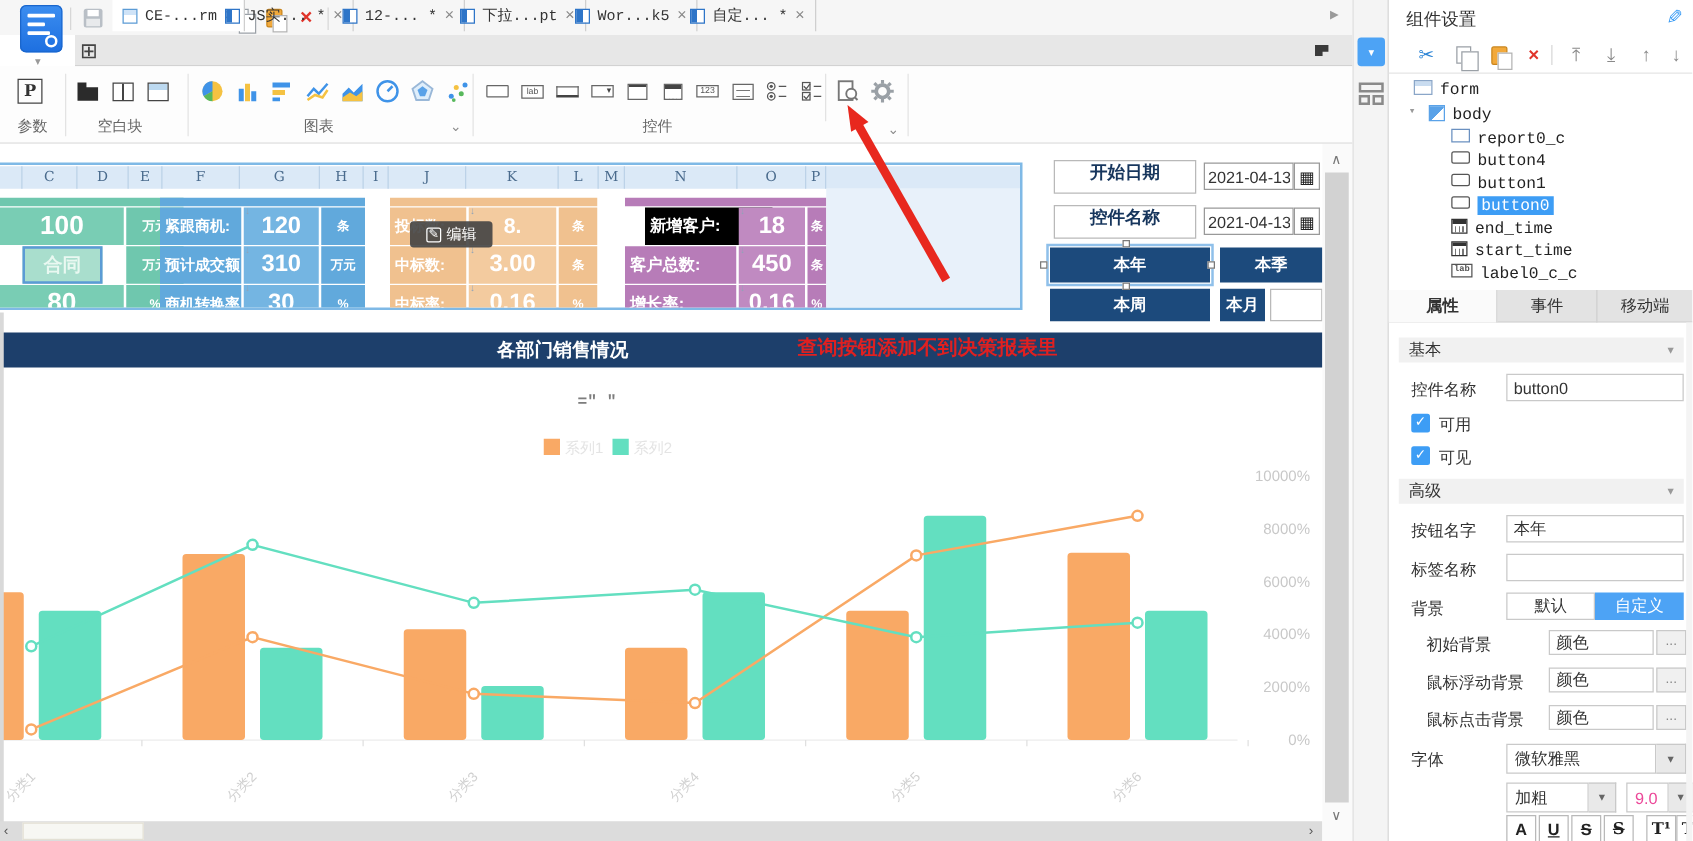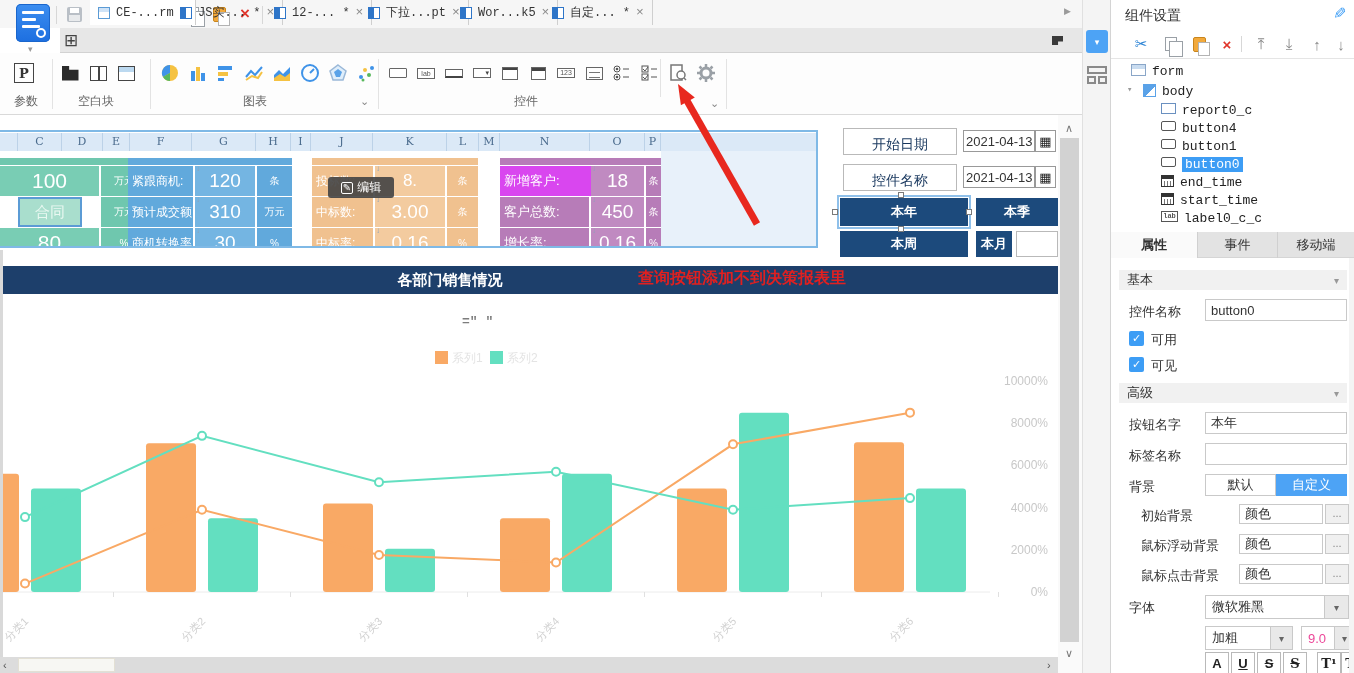--- a/index.html
+++ b/index.html
@@ -40,30 +40,30 @@
 .chev{position:absolute;font-size:11px;color:#888}
 
 .design{position:absolute;left:0;top:115px;width:1058px;height:558px;background:#fff;overflow:hidden}
 .block-sel{position:absolute;left:-2px;top:15px;width:820px;height:118px;border:2px solid #7fb9e6}
 .colhdr{position:absolute;left:0;top:18px;width:816px;height:18px;background:#dbe9f7}
 .colcell{position:absolute;top:0;height:18px;border-right:1px solid #bcd2e8;text-align:center;font-family:"DejaVu Serif",serif;font-size:11px;color:#4a6b8d;line-height:18px}
 .emptyblk{position:absolute;left:661px;top:36px;width:155px;height:95px;background:#e8f1fa}
 .card{position:absolute;top:43px;height:88px;overflow:hidden}
 .band{height:7px}
 .crow{position:relative;height:30px;margin-top:1px}
-.ccell{position:absolute;top:0;bottom:0;display:flex;align-items:center;color:#fff;font-weight:normal}
+.ccell{position:absolute;top:0;bottom:0;display:flex;align-items:center;color:#fff;font-weight:bold}
 .clabel{font-size:12px;padding-left:4px}
 .cval{justify-content:center;font-size:19px}
 .cunit{justify-content:center;font-size:10px}
 .cellmark:before{content:"↓";position:absolute;left:1px;top:-2px;font-size:8px;font-weight:normal;color:#8fa3b8}
 .selcell{border:2px solid #5b9bd5 !important;background:#a9decd !important;color:#e9f8f1 !important;font-size:15px !important}
 .tooltip{position:absolute;left:328px;top:62px;width:66px;height:21px;background:rgba(66,66,66,.9);border-radius:3px;color:#fff;font-size:12px;display:flex;align-items:center;justify-content:center;gap:4px;z-index:20}
 .tooltip .pen{font-size:10px;border:1px solid #fff;border-radius:2px;padding:0 1px;line-height:10px}
 
-.wbtn{position:absolute;background:#fff;border:1px solid #b9b9b9;color:#17365d;font-weight:normal;font-size:14px;display:flex;align-items:flex-end;justify-content:center}
+.wbtn{position:absolute;background:#fff;border:1px solid #b9b9b9;color:#17365d;font-weight:bold;font-size:14px;display:flex;align-items:flex-start;justify-content:center}
 .dfield{position:absolute;height:22px;border:1px solid #999;background:#fff;font-size:13px;color:#333;padding:0 2px;width:72px}
 .calbtn{position:absolute;width:21px;height:22px;border:1px solid #999;background:#fff;display:flex;align-items:center;justify-content:center;font-size:13px;color:#222}
 .navybtn{position:absolute;background:#1c4a7c;color:#fff;font-weight:bold;font-size:13px;display:flex;align-items:center;justify-content:center}
 .selring{position:absolute;left:837px;top:80px;width:134px;height:34px;border:2px solid #8fc0ea;pointer-events:none}
 .handle{position:absolute;width:6px;height:6px;background:#fff;border:1px solid #7a7a7a;z-index:5}
 
 .banner{position:absolute;left:0;top:151px;width:1058px;height:28px;background:#1d3f6b}
 .banner .ttl{position:absolute;left:300px;width:300px;top:0;height:28px;display:flex;align-items:center;justify-content:center;color:#fff;font-weight:bold;font-size:15px}
 .banner .note{position:absolute;left:638px;top:0;height:25px;display:flex;align-items:center;color:#e02020;font-weight:bold;font-size:16px}
 .leftstrip{position:absolute;left:0;top:135px;width:3px;height:420px;background:#d9d9d9}
@@ -407,21 +407,21 @@
       <div class="crow">
         <span class="ccell clabel" style="left:0;width:61px;background:#F0C18F">中标率:</span>
         <span class="ccell cval cellmark" style="left:63px;width:70px;background:#F3CB9F">0.16</span>
         <span class="ccell cunit" style="left:135px;width:31px;background:#F0C18F">%</span>
       </div>
     </div>
 
     <div class="card" style="left:500px;width:161px">
       <div class="band" style="background:#B77CB8"></div>
       <div class="crow">
-        <span class="ccell clabel" style="left:0;width:102px;background:#d946ef;font-size:13px">新增客户:</span>
+        <span class="ccell clabel" style="left:16px;width:102px;background:#000000;font-size:13px">新增客户:</span>
         <span class="ccell cval cellmark" style="left:91px;width:53px;background:#C08AC1">18</span>
         <span class="ccell cunit" style="left:146px;width:15px;background:#B77CB8">条</span>
       </div>
       <div class="crow">
         <span class="ccell clabel" style="left:0;width:89px;background:#B77CB8;font-size:13px">客户总数:</span>
         <span class="ccell cval cellmark" style="left:91px;width:53px;background:#C08AC1">450</span>
         <span class="ccell cunit" style="left:146px;width:15px;background:#B77CB8">条</span>
       </div>
       <div class="crow">
         <span class="ccell clabel" style="left:0;width:89px;background:#B77CB8;font-size:13px">增长率:</span>

